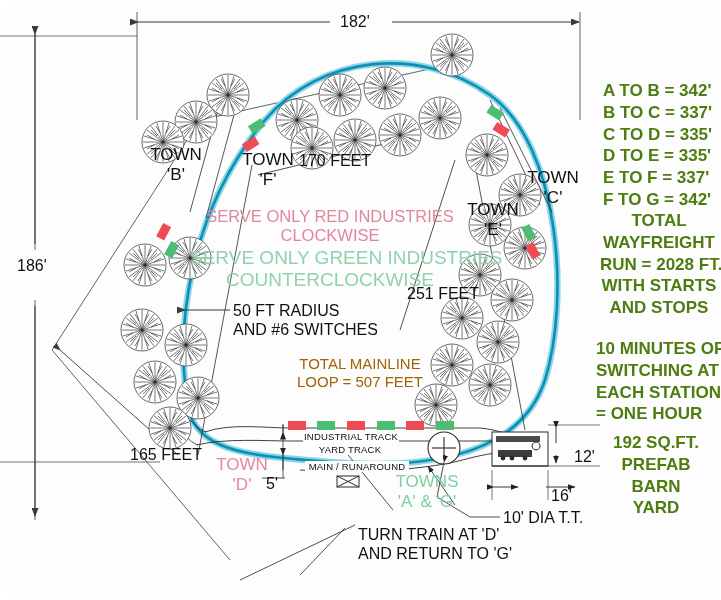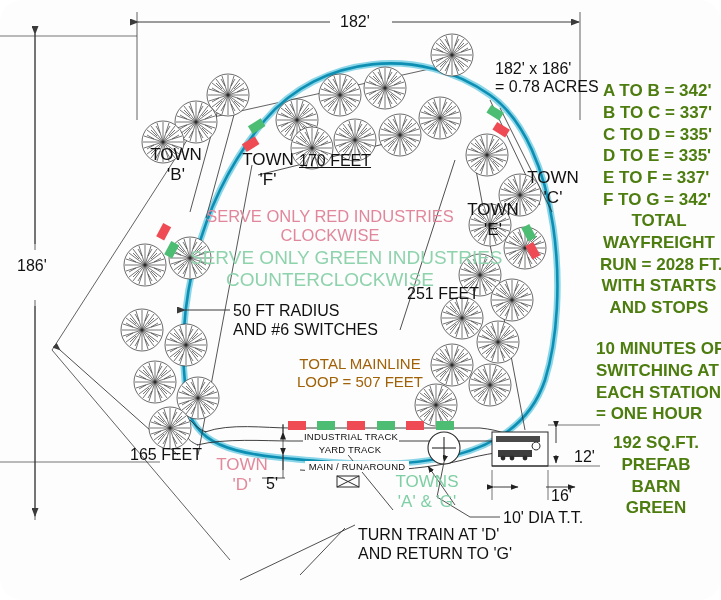--- a/index.html
+++ b/index.html
@@ -295,24 +295,20 @@
       <rect x="303" y="431" width="96" height="11"></rect>
       <rect x="312" y="444" width="76" height="11"></rect>
       <rect x="305" y="461" width="104" height="11"></rect>
     </g>
   </svg>
 
   <div class="lbl dim" style="left:340px; top:13px;">182'</div>
 
   <div class="lbl dim" style="left:17px; top:257px;">186'</div>
 
-  <div class="lbl" style="left:495px; top:60px;">
-    <div class="dim">182' x 186'</div>
-    <div class="dim">= 0.78 ACRES</div>
-  </div>
 
   <div class="lbl stat-blk" style="left:603px; top:80px;">
     <div>A TO B = 342'</div>
     <div>B TO C = 337'</div>
     <div>C TO D = 335'</div>
     <div>D TO E = 335'</div>
     <div>E TO F = 337'</div>
     <div>F TO G = 342'</div>
   </div>
 
@@ -354,21 +350,21 @@
   <div class="lbl town-red" style="left:210px; top:455px; width:64px;">
     <div>TOWN</div>
     <div>'D'</div>
   </div>
 
   <div class="lbl town-grn" style="left:382px; top:472px; width:90px;">
     <div>TOWNS</div>
     <div>'A' &amp; 'G'</div>
   </div>
 
-  <div class="lbl dim" style="left:299px; top:152px;text-decoration:underline;">170 FEET</div>
+  <div class="lbl dim" style="left:299px; top:152px;">170 FEET</div>
   <div class="lbl dim" style="left:407px; top:285px;">251 FEET</div>
   <div class="lbl dim" style="left:130px; top:446px;">165 FEET</div>
   <div class="lbl dim" style="left:266px; top:475px;">5'</div>
   <div class="lbl dim" style="left:566px; top:448px;margin-left:8px;">12'</div>
   <div class="lbl dim" style="left:551px; top:487px;">16'</div>
   <div class="lbl dim" style="left:503px; top:509px;">10' DIA T.T.</div>
 
   <div class="lbl note-red" style="left:190px; top:207px; width:280px;">
     <div>SERVE ONLY RED INDUSTRIES</div>
     <div>CLOCKWISE</div>
@@ -390,21 +386,21 @@
   </div>
 
   <div class="lbl track-cap" style="left:303px; top:432px; width:96px;">INDUSTRIAL TRACK</div>
   <div class="lbl track-cap" style="left:312px; top:445px; width:76px;">YARD TRACK</div>
   <div class="lbl track-cap" style="left:305px; top:462px; width:104px;">MAIN / RUNAROUND</div>
 
   <div class="lbl stat-blk center" style="left:600px; top:432px; width:112px;">
     <div>192 SQ.FT.</div>
     <div>PREFAB</div>
     <div>BARN</div>
-    <div>GREEN</div>
+    <div>YARD</div>
   </div>
 
   <div class="lbl note-blk" style="left:358px; top:525px;">
     <div>TURN TRAIN AT 'D'</div>
     <div>AND RETURN TO 'G'</div>
   </div>
 
 </div>
 
 </body></html>

